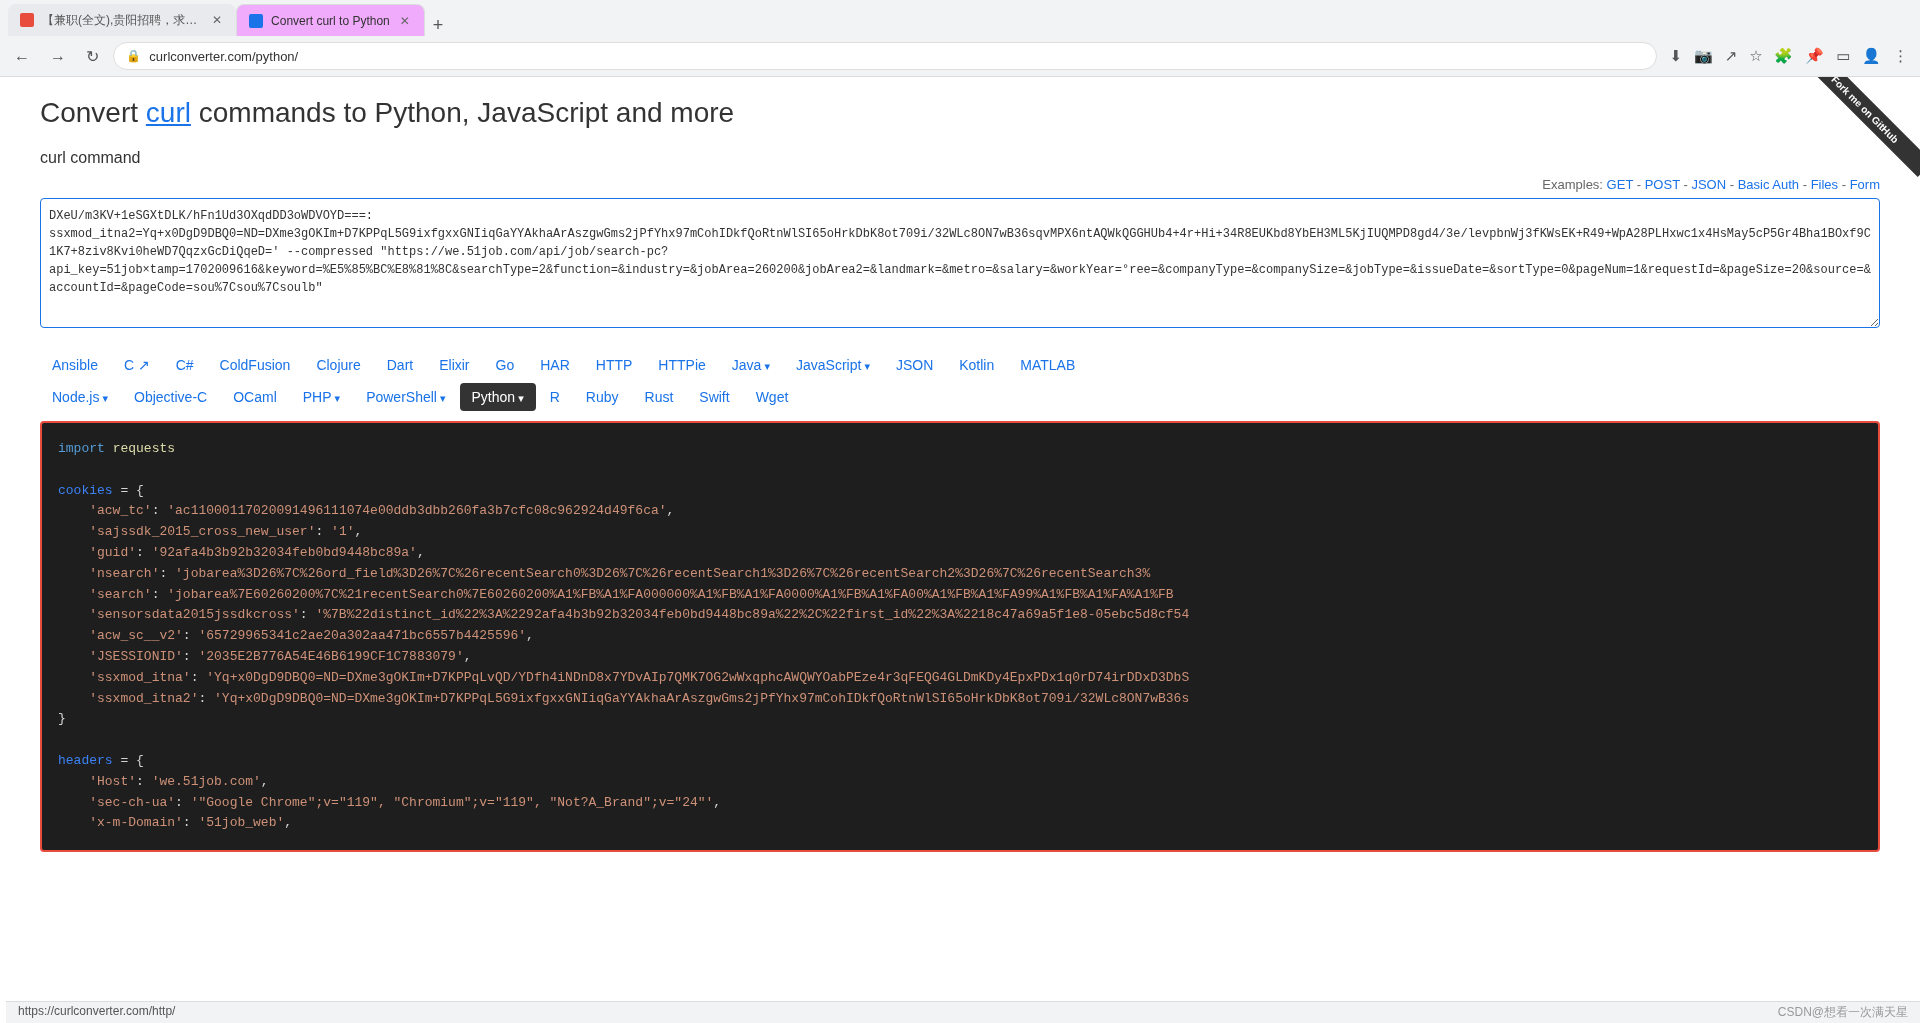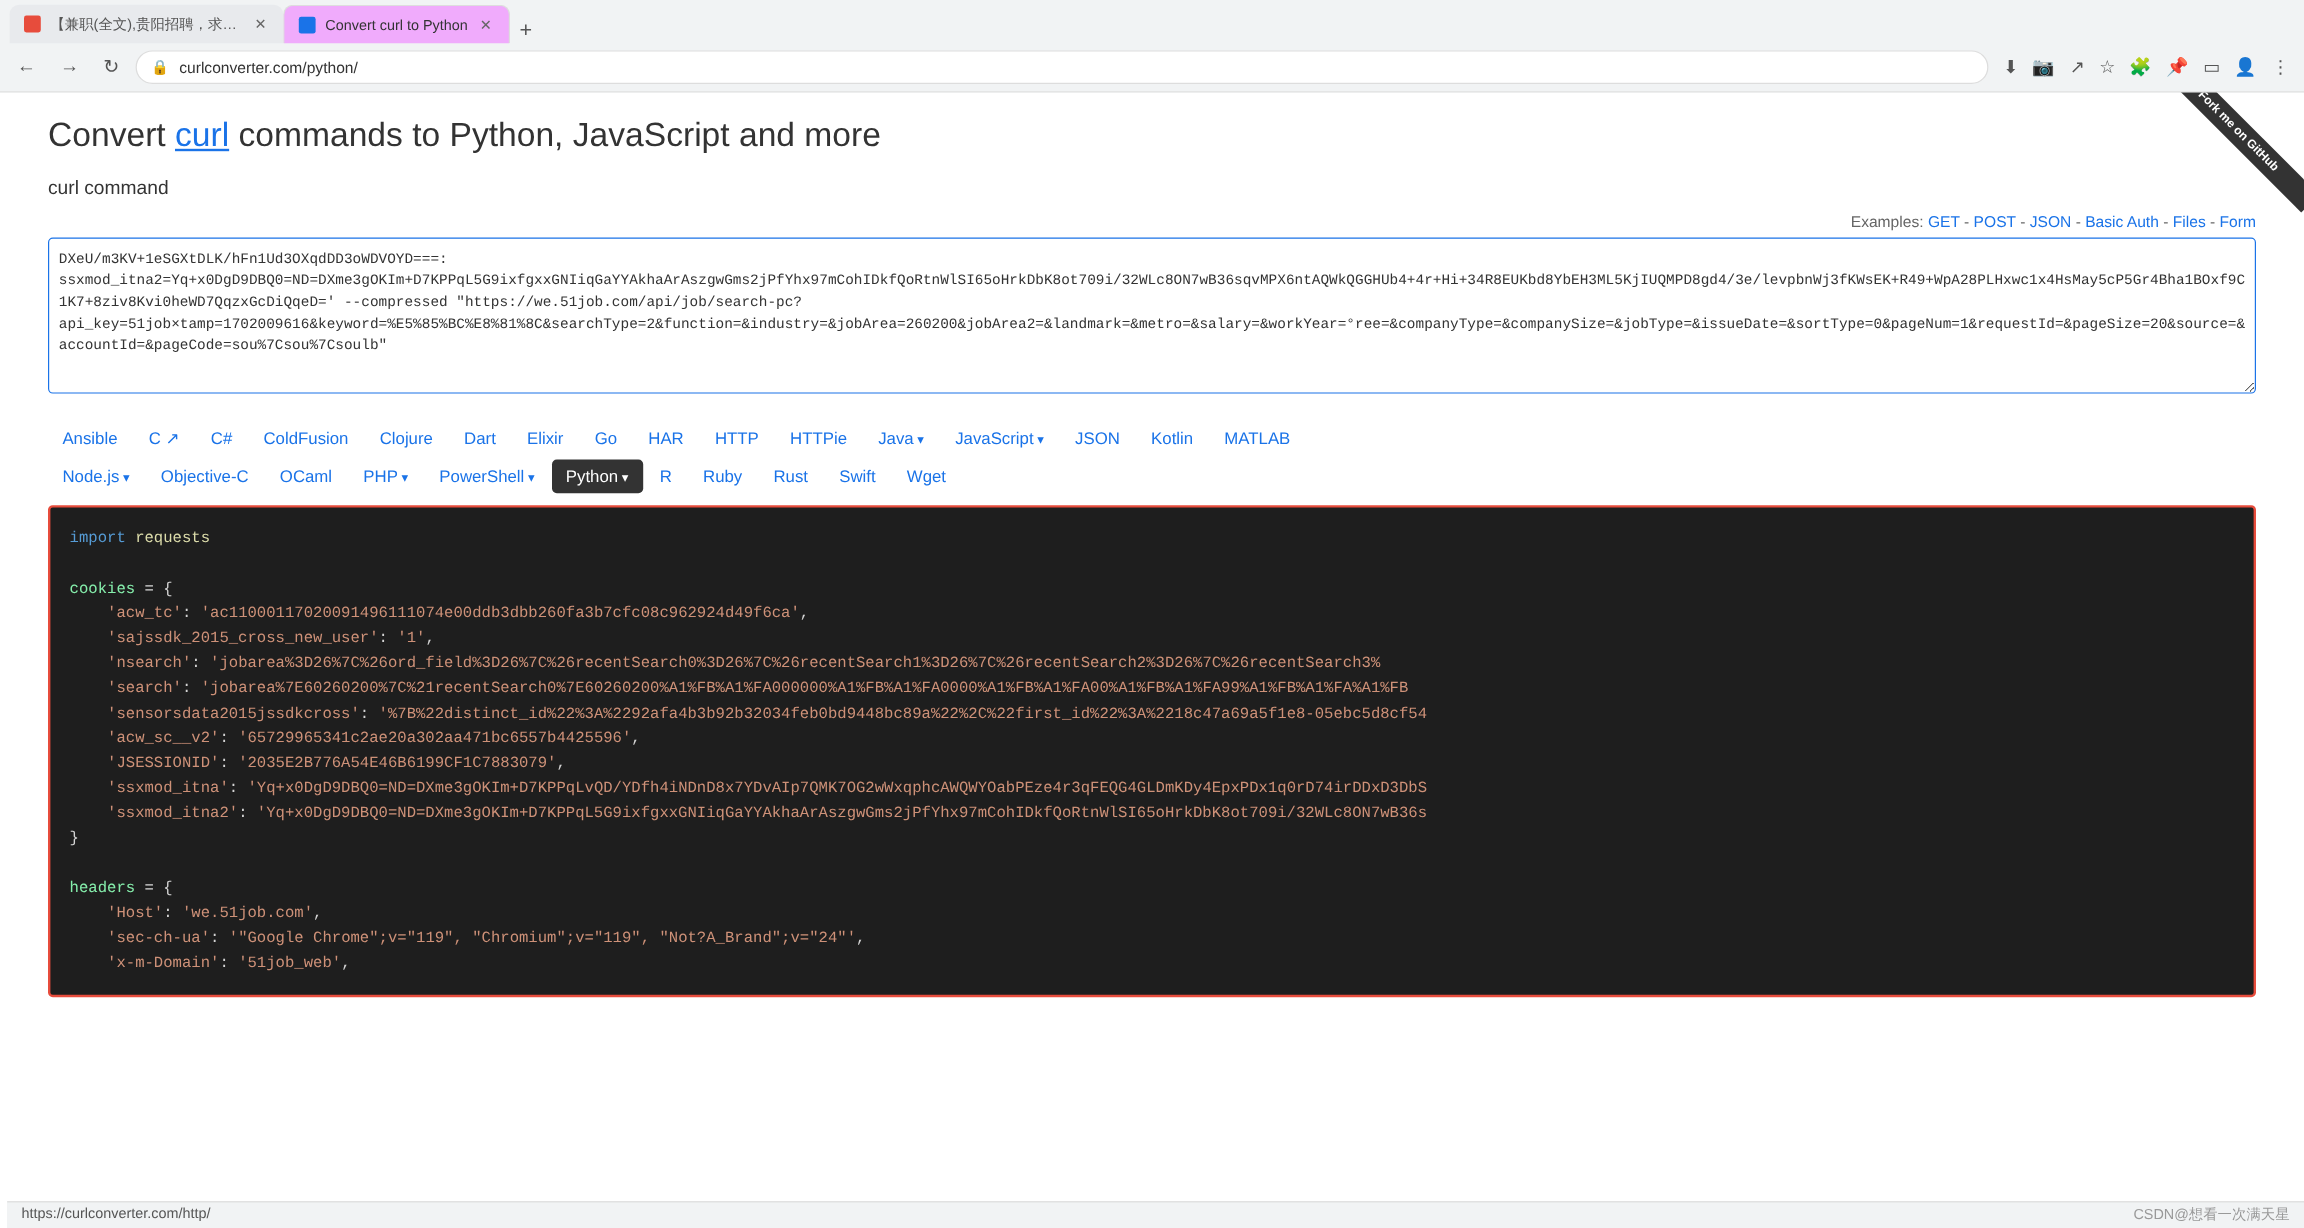--- a/index.html
+++ b/index.html
@@ -42,21 +42,21 @@
     .lang-tabs-row { display: flex; flex-wrap: wrap; gap: 2px; margin-bottom: 4px; align-items: flex-start; }
     .lang-tab { padding: 6px 12px; font-size: 14px; color: #1a73e8; cursor: pointer; text-decoration: none; border: none; background: none; }
     .lang-tab.active { background: #333; color: #fff; border-radius: 4px; }
     .lang-tab.with-arrow::after { content: ' ▾'; font-size: 11px; }
 
     
     .code-output { border: 2px solid #e74c3c; border-radius: 4px; padding: 16px; background: #1e1e1e; font-family: 'Courier New', monospace; font-size: 13px; line-height: 1.6; color: #d4d4d4; overflow-x: auto; min-height: 350px; }
 
     .kw { color: #569cd6; }
     .str { color: #ce9178; }
-    .var { color: #86efac; }
+    .var { color: #3b82f6; }
 
     
     .status-bar { position: fixed; bottom: 0; left: 6px; right: 0; background: #f1f3f4; border-top: 1px solid #ddd; padding: 2px 12px; font-size: 12px; color: #555; display: flex; justify-content: space-between; }
 
     .tab-favicon-red { background: #e74c3c; width: 14px; height: 14px; border-radius: 2px; display: inline-block; }
     .tab-favicon-blue { background: #1a73e8; width: 14px; height: 14px; border-radius: 2px; display: inline-block; }
   </style>
 </head>
 <body>
 
@@ -162,20 +162,21 @@
     </div>
   </div>
 
   
   <div class="code-output">
     <div><span class="kw">import</span> <span style="color:#dcdcaa;">requests</span></div>
     <br>
     <div><span class="var">cookies</span> = {</div>
     <div>&nbsp;&nbsp;&nbsp;&nbsp;<span class="str">'acw_tc'</span>: <span class="str">'ac11000117020091496111074e00ddb3dbb260fa3b7cfc08c962924d49f6ca'</span>,</div>
     <div>&nbsp;&nbsp;&nbsp;&nbsp;<span class="str">'sajssdk_2015_cross_new_user'</span>: <span class="str">'1'</span>,</div>
+    <div>&nbsp;&nbsp;&nbsp;&nbsp;<span class="str">'guid'</span>: <span class="str">'92afa4b3b92b32034feb0bd9448bc89a'</span>,</div>
     <div>&nbsp;&nbsp;&nbsp;&nbsp;<span class="str">'nsearch'</span>: <span class="str">'jobarea%3D26%7C%26ord_field%3D26%7C%26recentSearch0%3D26%7C%26recentSearch1%3D26%7C%26recentSearch2%3D26%7C%26recentSearch3%</span></div>
     <div>&nbsp;&nbsp;&nbsp;&nbsp;<span class="str">'search'</span>: <span class="str">'jobarea%7E60260200%7C%21recentSearch0%7E60260200%A1%FB%A1%FA000000%A1%FB%A1%FA0000%A1%FB%A1%FA00%A1%FB%A1%FA99%A1%FB%A1%FA%A1%FB</span></div>
     <div>&nbsp;&nbsp;&nbsp;&nbsp;<span class="str">'sensorsdata2015jssdkcross'</span>: <span class="str">'%7B%22distinct_id%22%3A%2292afa4b3b92b32034feb0bd9448bc89a%22%2C%22first_id%22%3A%2218c47a69a5f1e8-05ebc5d8cf54</span></div>
     <div>&nbsp;&nbsp;&nbsp;&nbsp;<span class="str">'acw_sc__v2'</span>: <span class="str">'65729965341c2ae20a302aa471bc6557b4425596'</span>,</div>
     <div>&nbsp;&nbsp;&nbsp;&nbsp;<span class="str">'JSESSIONID'</span>: <span class="str">'2035E2B776A54E46B6199CF1C7883079'</span>,</div>
     <div>&nbsp;&nbsp;&nbsp;&nbsp;<span class="str">'ssxmod_itna'</span>: <span class="str">'Yq+x0DgD9DBQ0=ND=DXme3gOKIm+D7KPPqLvQD/YDfh4iNDnD8x7YDvAIp7QMK7OG2wWxqphcAWQWYOabPEze4r3qFEQG4GLDmKDy4EpxPDx1q0rD74irDDxD3DbS</span></div>
     <div>&nbsp;&nbsp;&nbsp;&nbsp;<span class="str">'ssxmod_itna2'</span>: <span class="str">'Yq+x0DgD9DBQ0=ND=DXme3gOKIm+D7KPPqL5G9ixfgxxGNIiqGaYYAkhaArAszgwGms2jPfYhx97mCohIDkfQoRtnWlSI65oHrkDbK8ot709i/32WLc8ON7wB36s</span></div>
     <div>}</div>
     <br>
     <div><span class="var">headers</span> = {</div>

